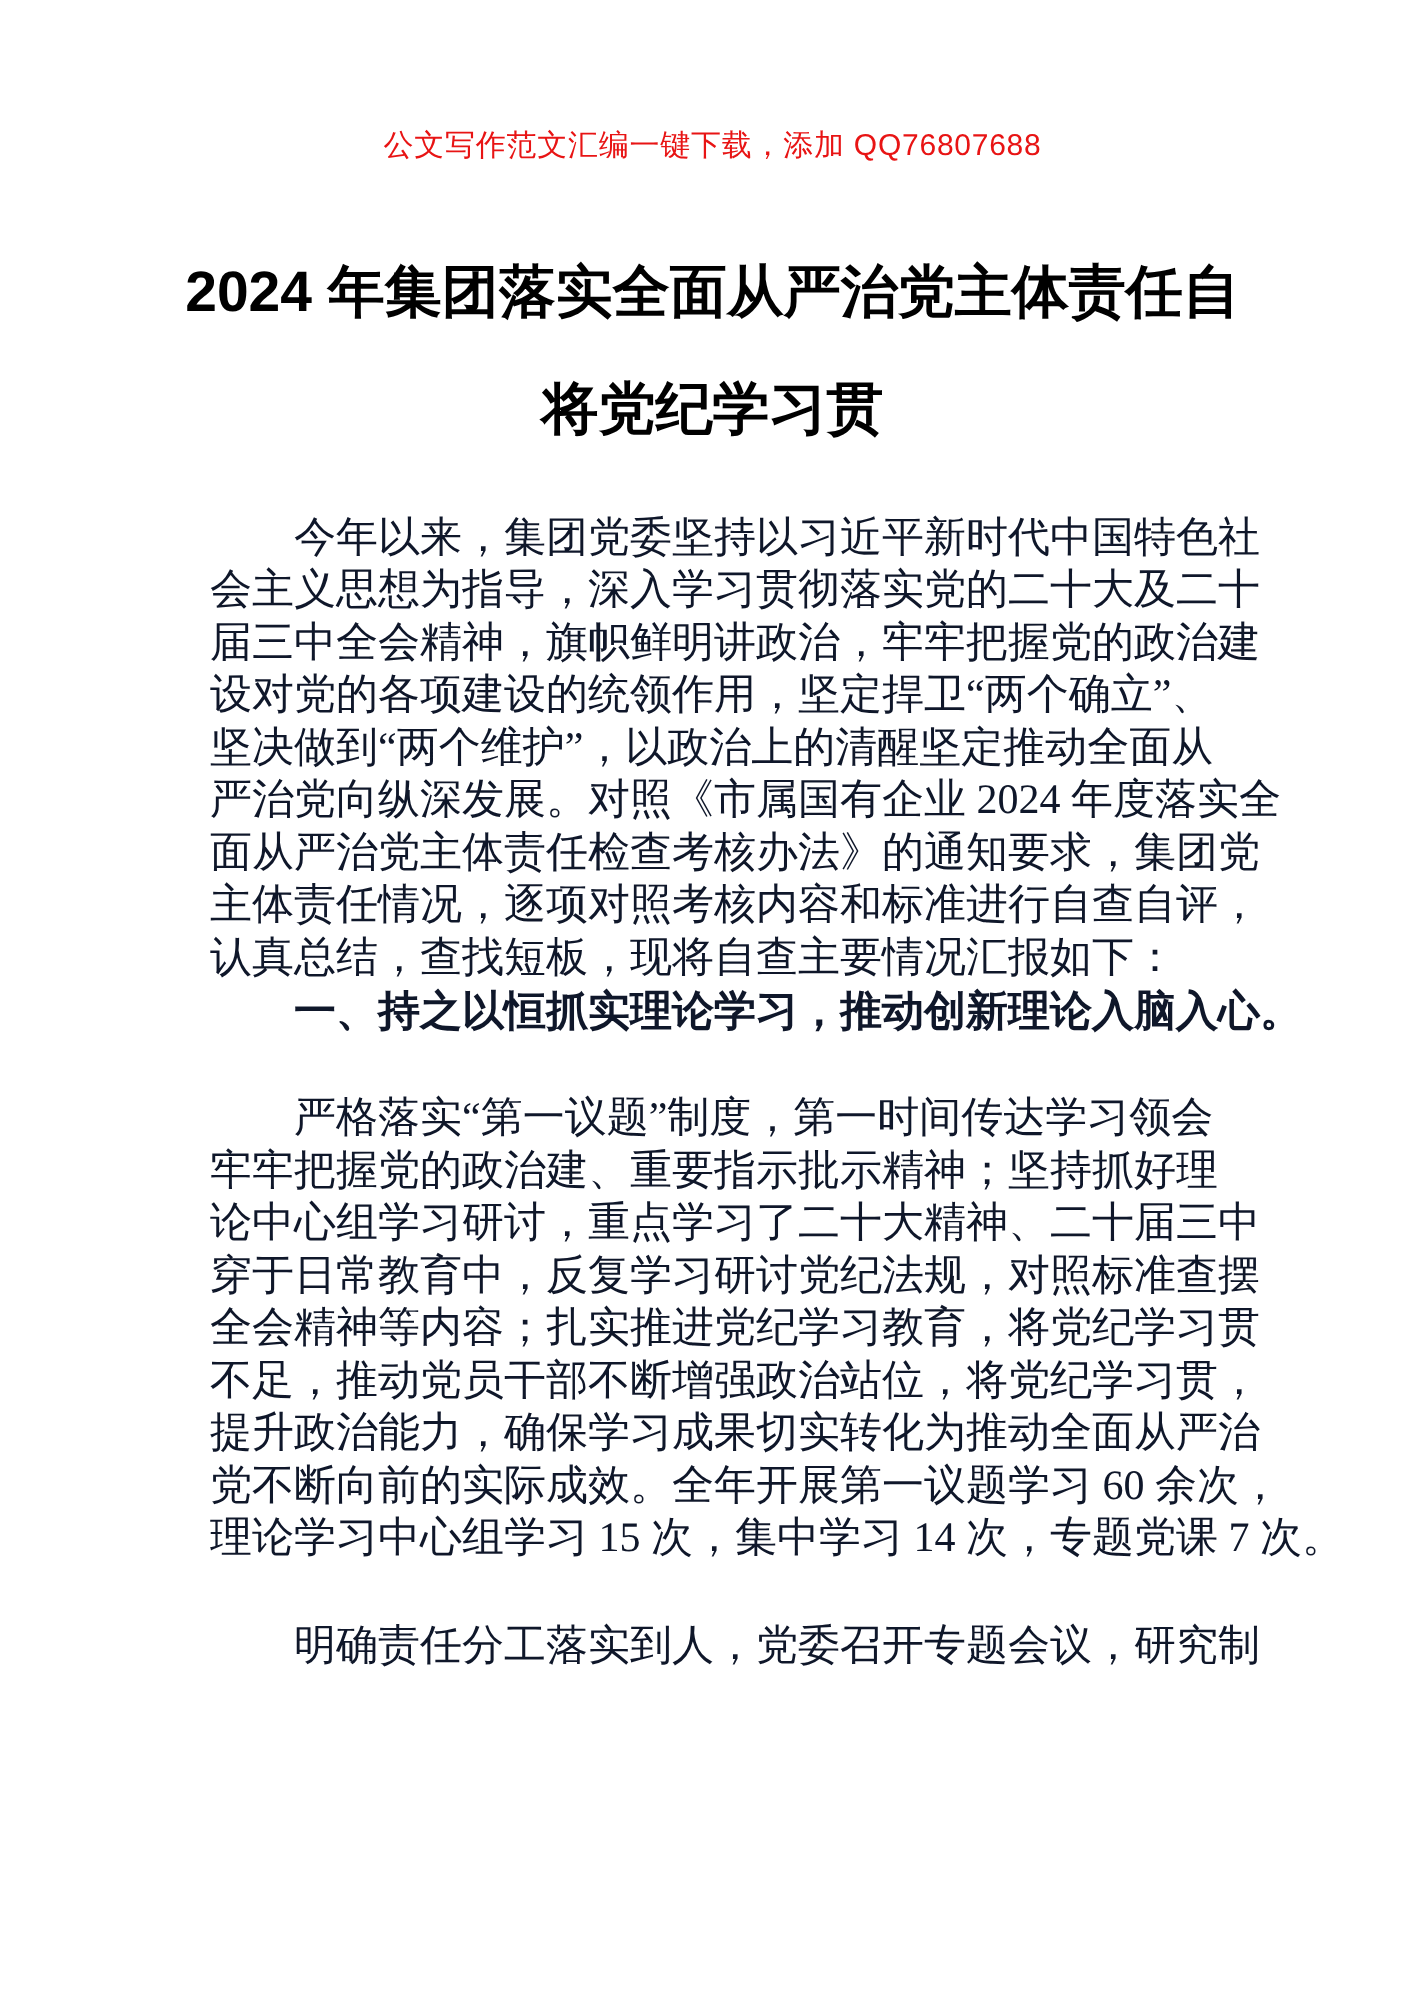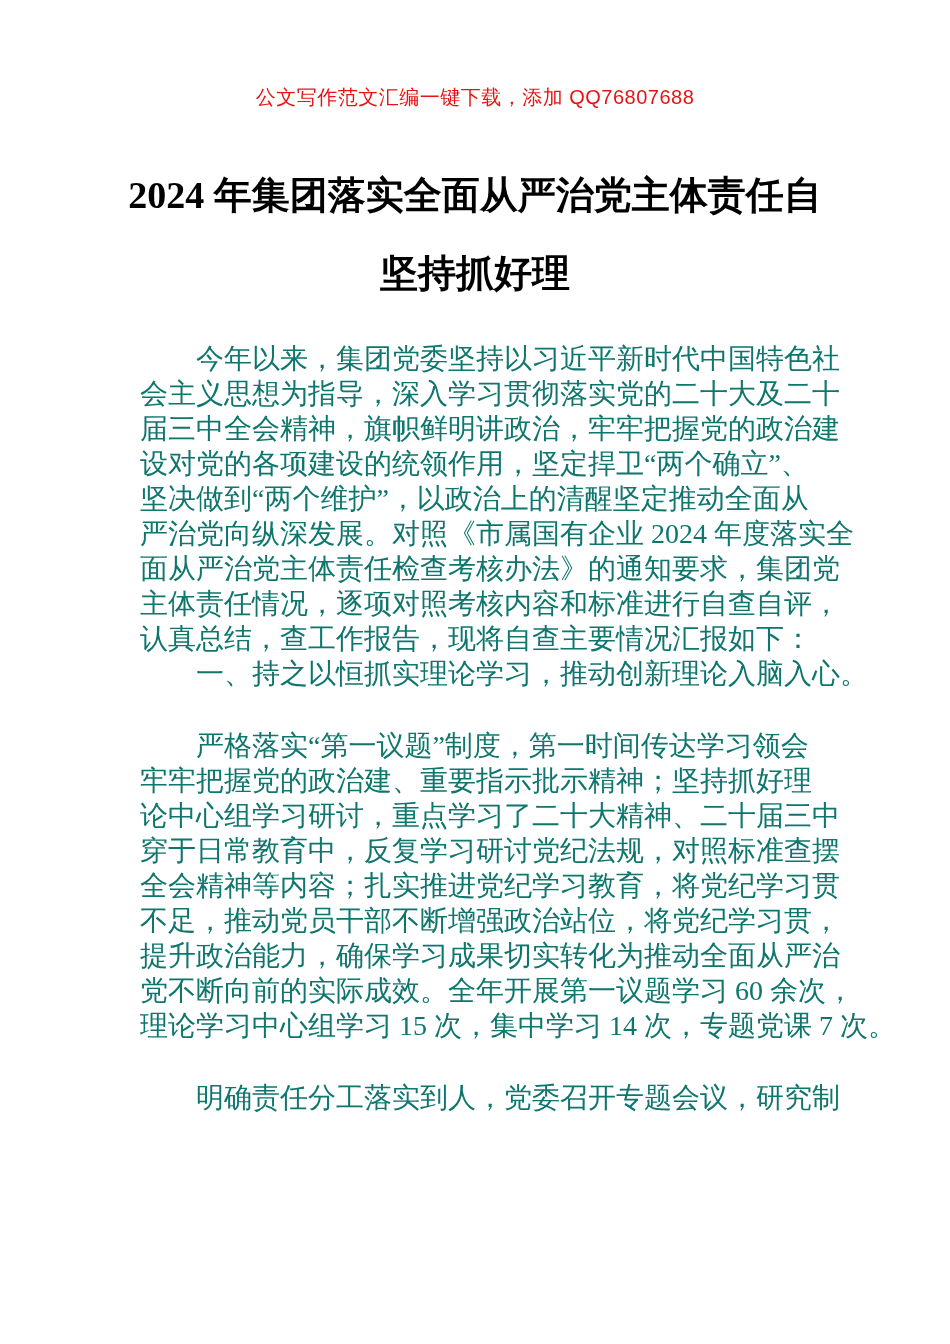--- a/index.html
+++ b/index.html
@@ -23,71 +23,71 @@
     line-height: 26px;
     font-family: "Liberation Sans", "DejaVu Sans", sans-serif;
     letter-spacing: 0.5px;
   }
   .doc-title {
     margin-top: 46px;
     text-align: center;
     font-size: 38px;
     line-height: 78px;
     font-weight: 700;
-    font-family: Liberation Serif, serif;
+    font-family: Liberation Sans, sans-serif;
   }
   .doc-body {
     margin: 29px 120px 0 140px;
     font-size: 28px;
     line-height: 35px;
   }
   .block {
     margin: 0;
   }
   .block .line {
     white-space: pre;
   }
   .block.paragraph .line:first-child,
   .block.heading .line {
     text-indent: 56px;
   }
   .block.heading {
     font-family: "Liberation Sans", "DejaVu Sans", sans-serif;
-    font-weight: 400;
+    font-weight: 700;
   }
   
   .doc-body .block:nth-child(2),
   .doc-body .block:nth-child(3),
   .doc-body .block:nth-child(4) {
     margin-bottom: 37px;
   }
 </style>
 </head>
 <body>
 
 <div class="page">
 
   <div class="header-note" style="color: rgb(232, 20, 20);">公文写作范文汇编一键下载，添加 QQ76807688</div>
 
   <div class="doc-title">
     <div class="title-line">2024 年集团落实全面从严治党主体责任自</div>
-    <div class="title-line">坚持抓好理</div>
+    <div class="title-line">将党纪学习贯</div>
   </div>
 
-  <div class="doc-body" id="doc-body" style="color: #0f766e;">
+  <div class="doc-body" id="doc-body" style="color: #0f172a;">
       <div class="block paragraph">
         <div class="line">今年以来，集团党委坚持以习近平新时代中国特色社</div>
         <div class="line">会主义思想为指导，深入学习贯彻落实党的二十大及二十</div>
         <div class="line">届三中全会精神，旗帜鲜明讲政治，牢牢把握党的政治建</div>
         <div class="line">设对党的各项建设的统领作用，坚定捍卫“两个确立”、</div>
         <div class="line">坚决做到“两个维护”，以政治上的清醒坚定推动全面从</div>
         <div class="line">严治党向纵深发展。对照《市属国有企业 2024 年度落实全</div>
         <div class="line">面从严治党主体责任检查考核办法》的通知要求，集团党</div>
         <div class="line">主体责任情况，逐项对照考核内容和标准进行自查自评，</div>
-        <div class="line">认真总结，查工作报告，现将自查主要情况汇报如下：</div>
+        <div class="line">认真总结，查找短板，现将自查主要情况汇报如下：</div>
       </div>
       <div class="block heading">
         <div class="line">一、持之以恒抓实理论学习，推动创新理论入脑入心。</div>
       </div>
       <div class="block paragraph">
         <div class="line">严格落实“第一议题”制度，第一时间传达学习领会</div>
         <div class="line">牢牢把握党的政治建、重要指示批示精神；坚持抓好理</div>
         <div class="line">论中心组学习研讨，重点学习了二十大精神、二十届三中</div>
         <div class="line">穿于日常教育中，反复学习研讨党纪法规，对照标准查摆</div>
         <div class="line">全会精神等内容；扎实推进党纪学习教育，将党纪学习贯</div>

